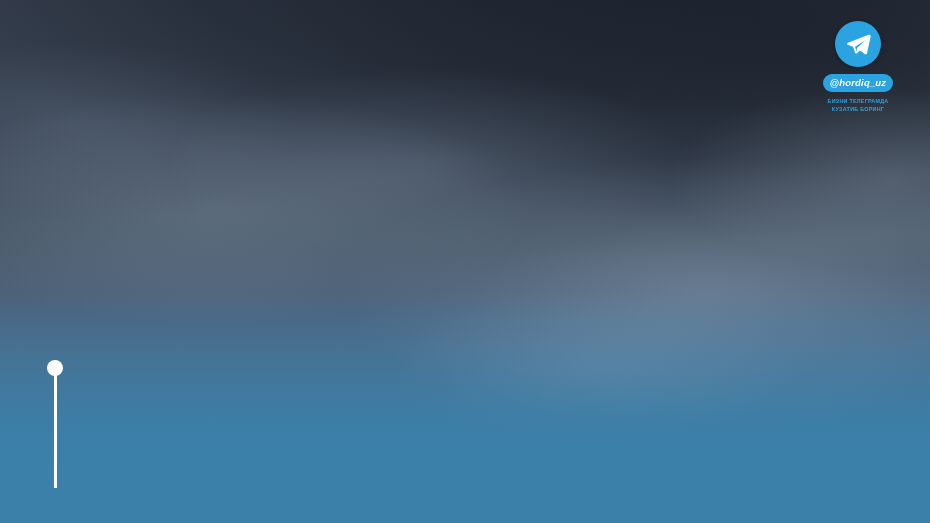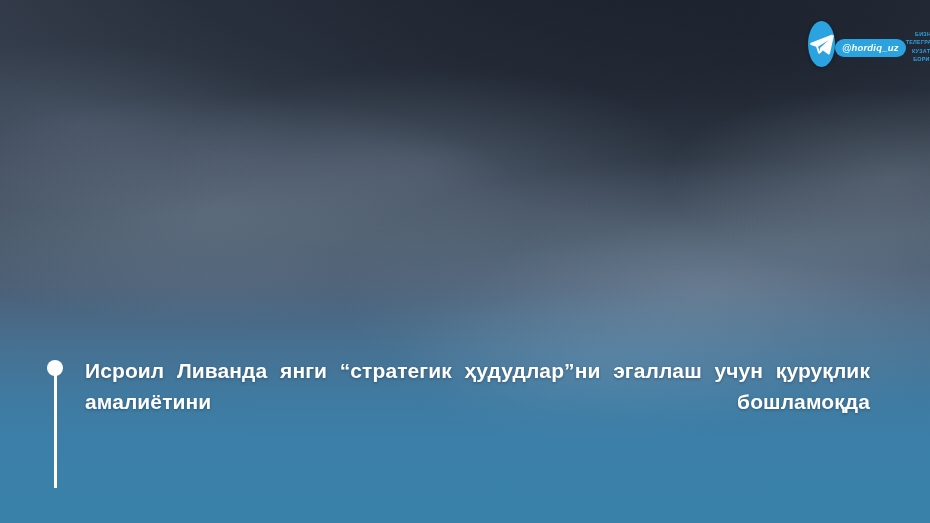--- a/index.html
+++ b/index.html
@@ -74,21 +74,21 @@
     background-size: 160px 160px, 210px 210px, 190px 190px, 240px 240px, 170px 170px;
   }
 
   
   #watermark {
     position: absolute;
     top: 21px;
     right: 22px;
     width: 100px;
     display: flex;
-    flex-direction: row;
+    flex-direction: column;
     align-items: center;
   }
   #tg-circle {
     width: 46px;
     height: 46px;
     border-radius: 50%;
     background: #2aa3e0;
     display: flex;
     align-items: center;
     justify-content: center;
@@ -192,16 +192,15 @@
     <div id="handle-pill">@hordiq_uz</div>
     <div id="wm-caption">БИЗНИ ТЕЛЕГРАМДА
 КУЗАТИБ БОРИНГ</div>
   </div>
 
   <div id="headline-block">
     <div id="accent-marker">
       <div id="accent-dot"></div>
       <div id="accent-line"></div>
     </div>
-    <h1 id="headline">Исроил Ливанда янги “стратегик ҳудудлар”ни эгаллаш учун қуруқлик амалиётини бошламоқда</h1>
   </div>
 
 </div>
 
 </body></html>

